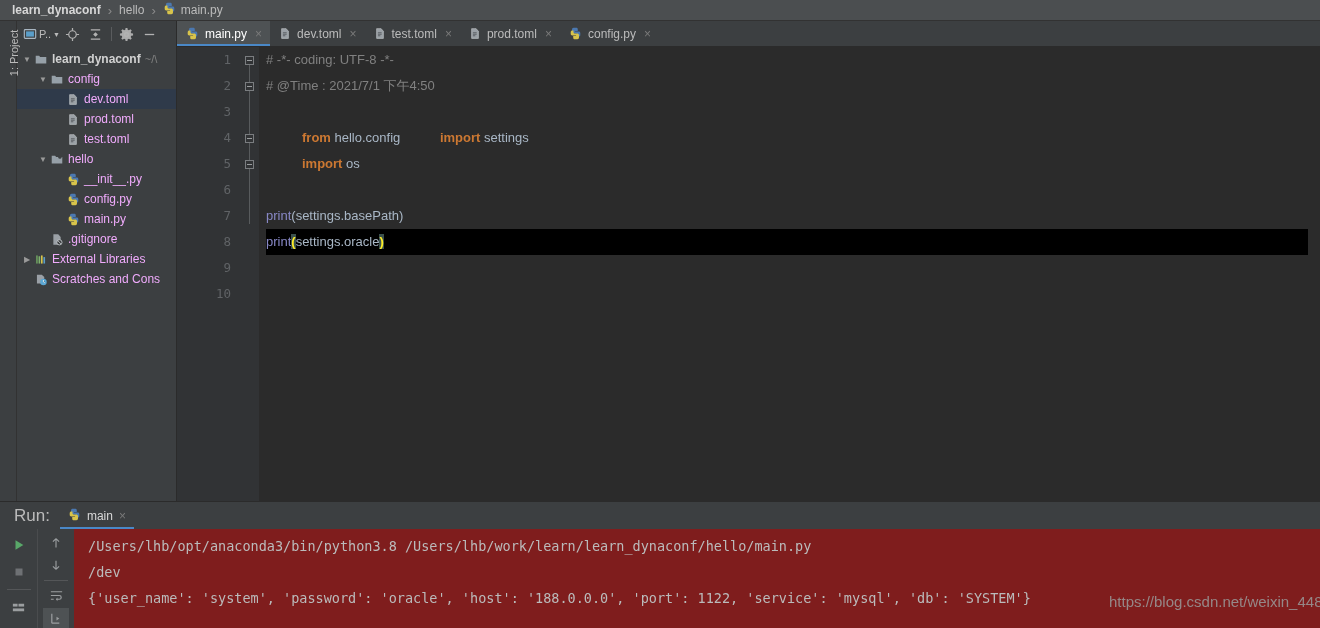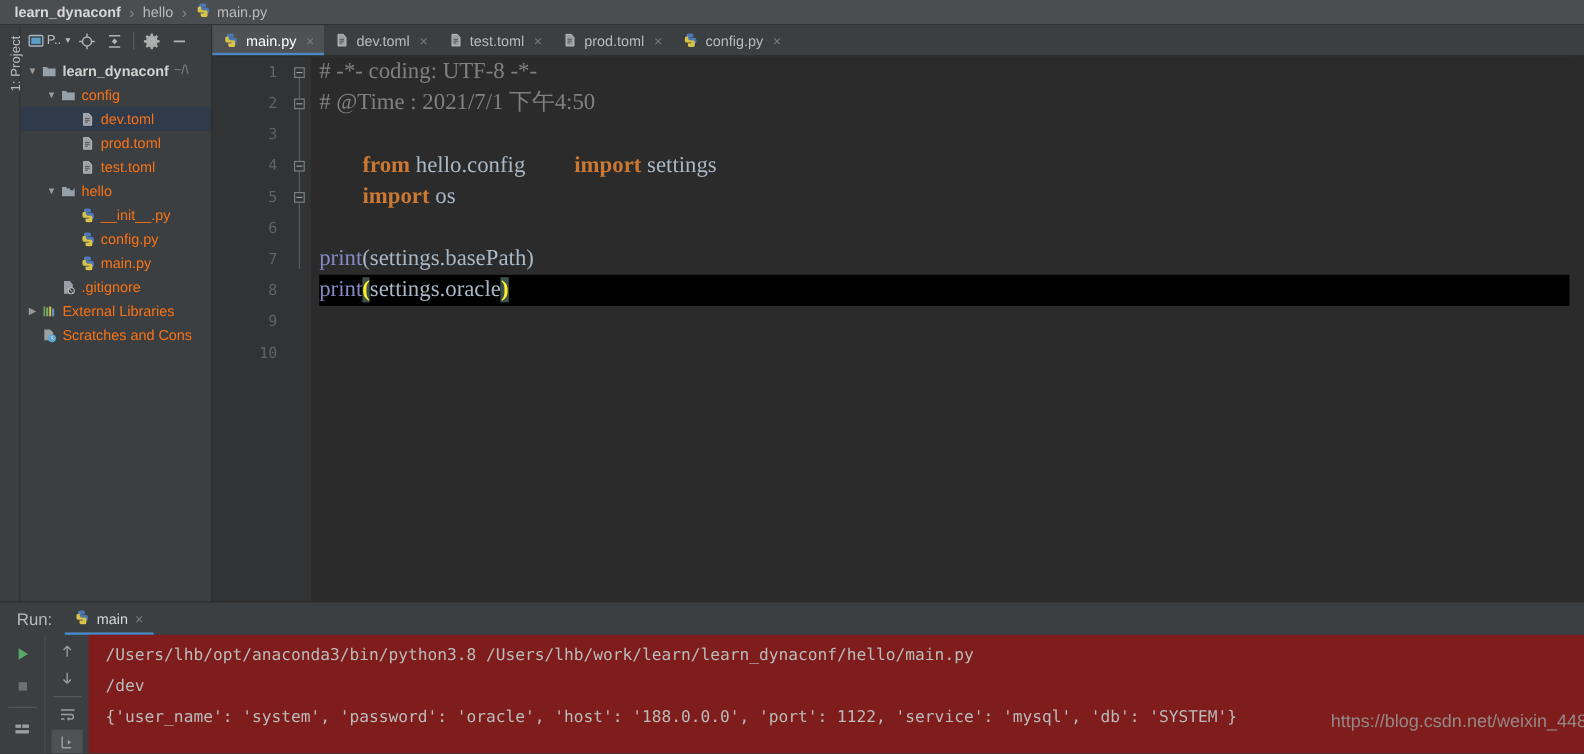--- a/index.html
+++ b/index.html
@@ -43,21 +43,21 @@
   }
   #project-toolbar .tb{ width:20px;height:20px;display:flex;align-items:center;justify-content:center;
      color:#b2b2b2; cursor:default;}
   #project-toolbar .divider{ width:1px;height:14px;background:#5a5c5e;margin:0 2px;}
   #project-tree{ flex:1; overflow:hidden; padding-top:2px; font-size:12px; color:#bbbbbb;}
   .tree-row{ height:20px; display:flex; align-items:center; white-space:nowrap;
              padding-left:4px; }
   .tree-row.selected{ background:#2f3a4a; }
   .tree-row .arrow{ width:12px; display:inline-block; text-align:center; font-size:8px; color:#9a9a9a;}
   .tree-row .ico{ width:16px; display:inline-flex; align-items:center; justify-content:center; margin-right:3px;}
-  .tree-row .lbl{ font-size:12px; color:#f97316;}
+  .tree-row .lbl{ font-size:12px; color:#f0abfc;}
   .tree-row .lbl.bold{ font-weight:bold; color:#d2d2d2;}
   .tree-row .suffix{ color:#808080; font-size:11px; margin-left:4px;}
 
   
   #editor-col{ flex:1; display:flex; flex-direction:column; min-width:0;}
   #tab-bar{ height:26px; background:#3c3f41; display:flex; align-items:stretch;
             border-bottom:1px solid #2b2b2b; }
   .etab{ display:flex; align-items:center; gap:6px; padding:0 8px 0 9px;
          font-size:12px; color:#bbbbbb; position:relative; cursor:default;}
   .etab.active{ background:#4e5254; color:#ffffff;}
@@ -70,36 +70,36 @@
   .lnum{ height:26px; line-height:26px; text-align:right; padding-right:10px;
          font-family:"DejaVu Sans Mono", monospace; font-size:12.5px; color:#606366;}
   #fold-col{ width:18px; flex:0 0 18px; background:#313335; position:relative;}
   .foldmark{ position:absolute; width:9px; height:9px; border:1px solid #7a7d80;
              background:#313335; left:4px; }
   .foldmark::before{ content:""; position:absolute; left:1px; right:1px; top:3px;
                      height:1px; background:#9a9d9f;}
   #fold-line{ position:absolute; left:8px; top:14px; width:1px; height:163px; background:#585b5d;}
   #code{ flex:1; position:relative; padding-left:7px; overflow:hidden;}
   .cline{ height:26px; line-height:26px; white-space:pre;
-          font-family:Liberation Serif, serif; font-size:19px; color:#a9b7c6;}
+          font-family:Liberation Sans, sans-serif; font-size:13px; color:#a9b7c6;}
   .cline.current{ background:#000000; }
   .kw{color:#cc7832; font-weight:bold;margin-left:36px;}
   .cmt{color:#808080;}
   .str{color:#6a8759;}
   .fn{color:#8888c6;}
   .plain{color:#a9b7c6;}
   .paren-hl{ background:#3b514d; color:#ffef28; font-weight:bold;}
   .squiggle{ text-decoration: underline wavy #6a8759; text-decoration-skip-ink:none;}
   #scroll-right{ width:12px; flex:0 0 12px; background:#2b2b2b;}
 
   
   #run-panel{ height:127px; background:#3c3f41; display:flex; flex-direction:column;
               border-top:1px solid #2b2b2b;}
   #run-tabbar{ height:27px; display:flex; align-items:center; padding-left:14px; gap:10px;}
-  #run-tabbar .runlabel{ font-size:14px; color:#bbbbbb;}
+  #run-tabbar .runlabel{ font-size:17px; color:#bbbbbb;}
   .rtab{ display:flex; align-items:center; gap:6px; font-size:12px; color:#d8d8d8;
          padding:0 8px; height:27px; position:relative;text-align:center;}
   .rtab.active::after{ content:""; position:absolute; left:0; right:0; bottom:0; height:2px;
                        background:#4a88c7;}
   .rtab .x{ color:#7a7a7a; font-size:12px;}
 
   #run-content{ flex:1; display:flex; min-height:0;}
   #run-side{ width:74px; flex:0 0 74px; display:flex; background:#3c3f41;}
   .rcol{ width:37px; display:flex; flex-direction:column; align-items:center; padding-top:4px; gap:3px;}
   .rbtn{ width:26px; height:24px; display:flex; align-items:center; justify-content:center;}

